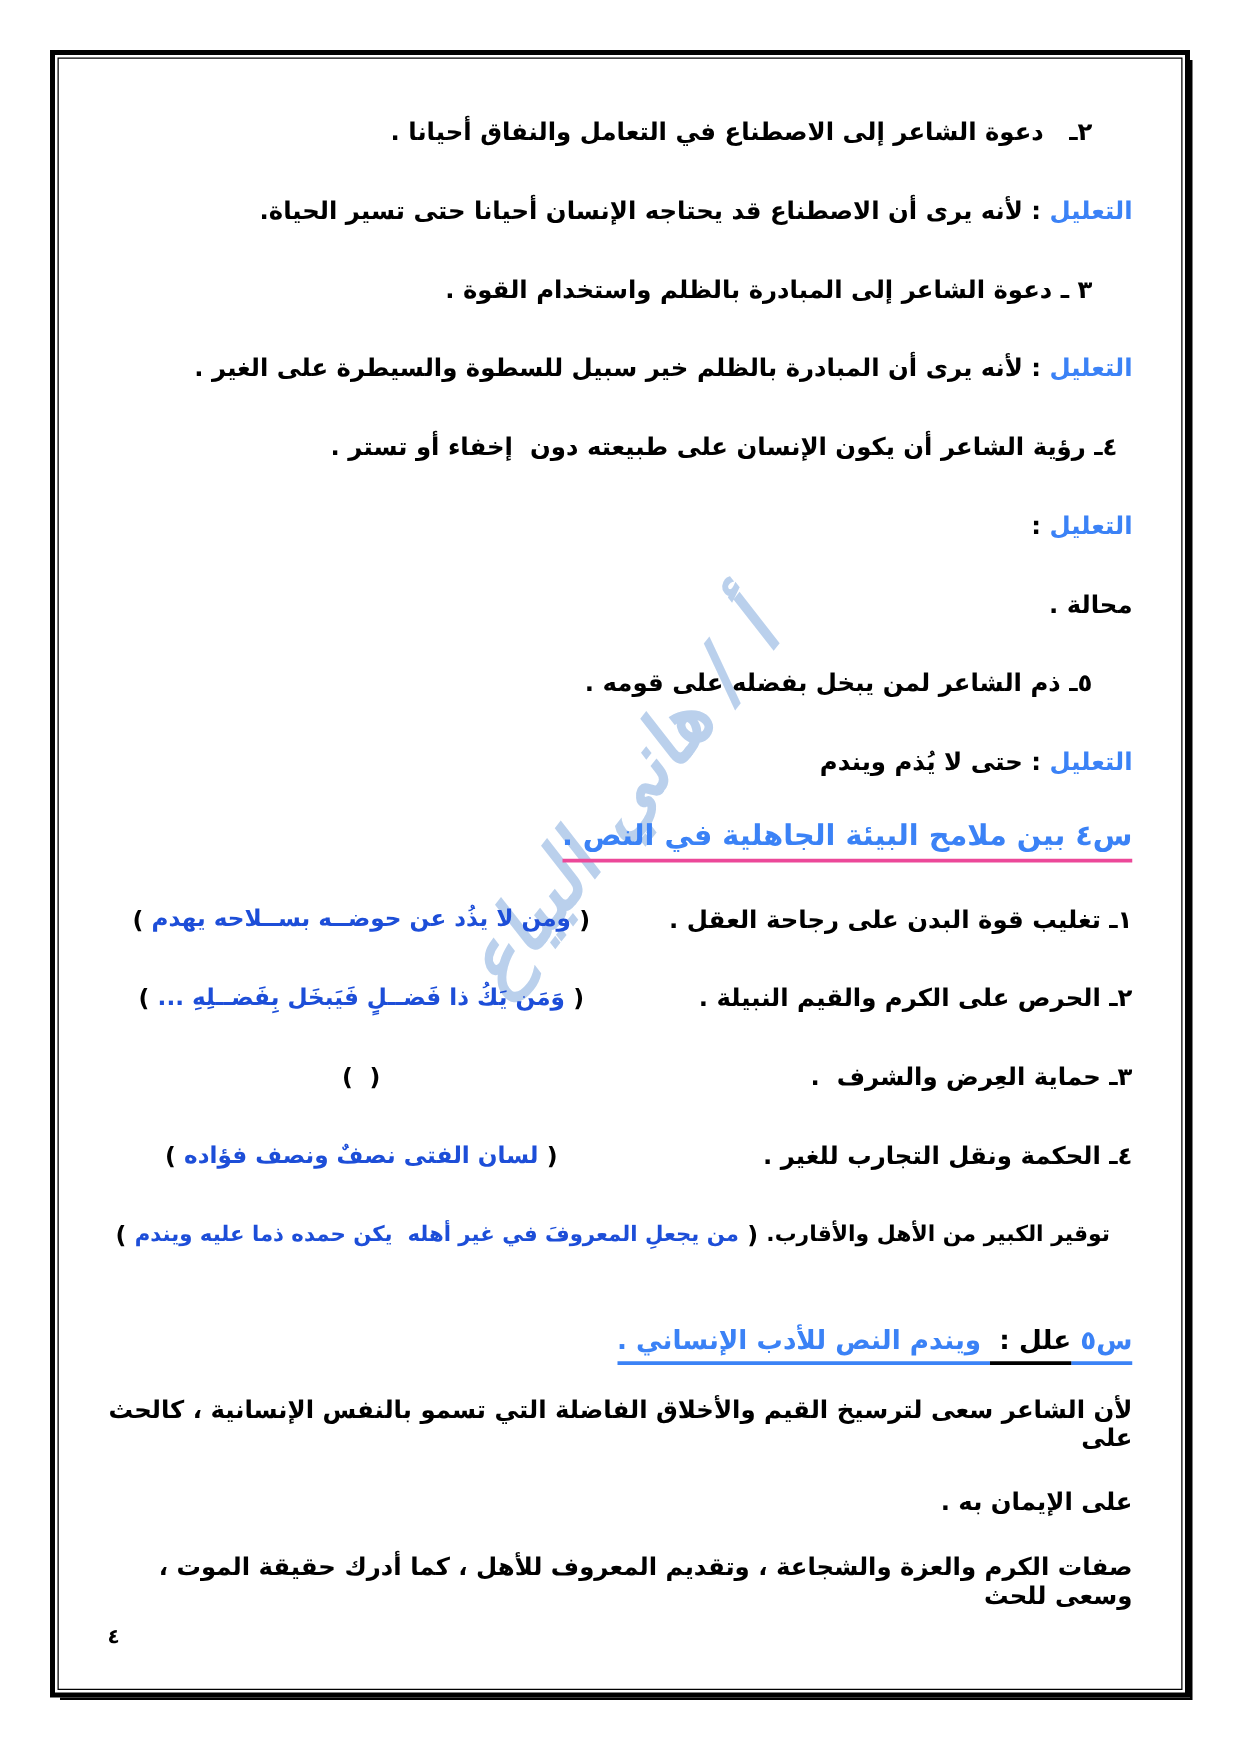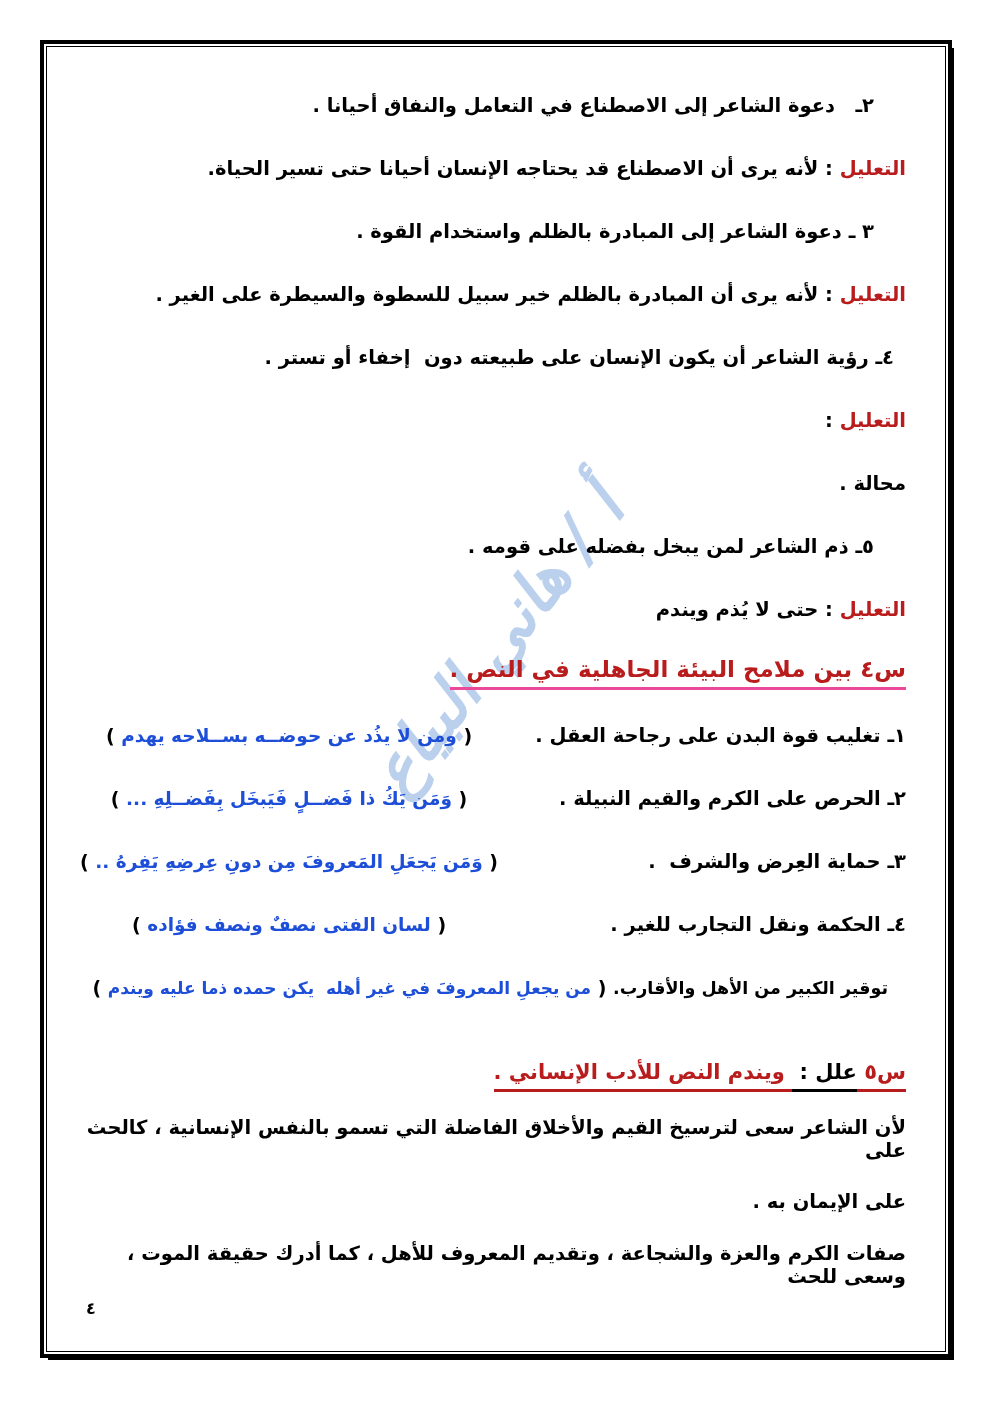--- a/index.html
+++ b/index.html
@@ -27,21 +27,21 @@
   }
   .line{
     height:63px;display:flex;align-items:center;overflow:hidden;
     font-size:19.5px;white-space:nowrap;
   }
   .line .t{white-space:pre-wrap;}
   .indent{padding-right:32px;}
   .indent-sm{padding-right:12px;}
   .pair{justify-content:space-between;}
   .quote-slot{width:430px;display:flex;justify-content:center;align-items:center;white-space:nowrap;}
-  .red{color:#b91c1c;}
+  .red{color:#3b82f6;}
   .blue{color:#1d4ed8;font-size:18.5px;}
   .paren{color:#000;font-size:19px;white-space:pre;}
   .heading-underline{
     display:inline-block;border-bottom:3px solid #ec4899;
     padding-bottom:5px;font-size:23px;
   }
   .seg-u{display:inline-block;border-bottom:3px solid currentColor;padding-bottom:5px;font-size:21px;white-space:pre-wrap;}
   .q5-gap{margin-top:25px;}
   .page-number{
     position:absolute;left:42px;bottom:36px;font-size:16px;font-weight:bold;z-index:2;
@@ -123,21 +123,20 @@
           <span class="paren">( </span>
           <span class="t blue">وَمَن يَكُ ذا فَضــلٍ فَيَبخَل بِفَضــلِهِ ...</span>
           <span class="paren"> )</span>
         </span>
     </div>
 
     <div class="line pair">
       <span class="t">٣ـ حماية العِرض والشرف  .</span>
       <span class="quote-slot">
           <span class="paren">( </span>
-          <span class="t blue">وَمَن يَجعَلِ المَعروفَ مِن دونِ عِرضِهِ يَفِرهُ ..</span>
           <span class="paren"> )</span>
         </span>
     </div>
 
     <div class="line pair">
       <span class="t">٤ـ الحكمة ونقل التجارب للغير .</span>
       <span class="quote-slot">
           <span class="paren">( </span>
           <span class="t blue">لسان الفتى نصفٌ ونصف فؤاده</span>
           <span class="paren"> )</span>

